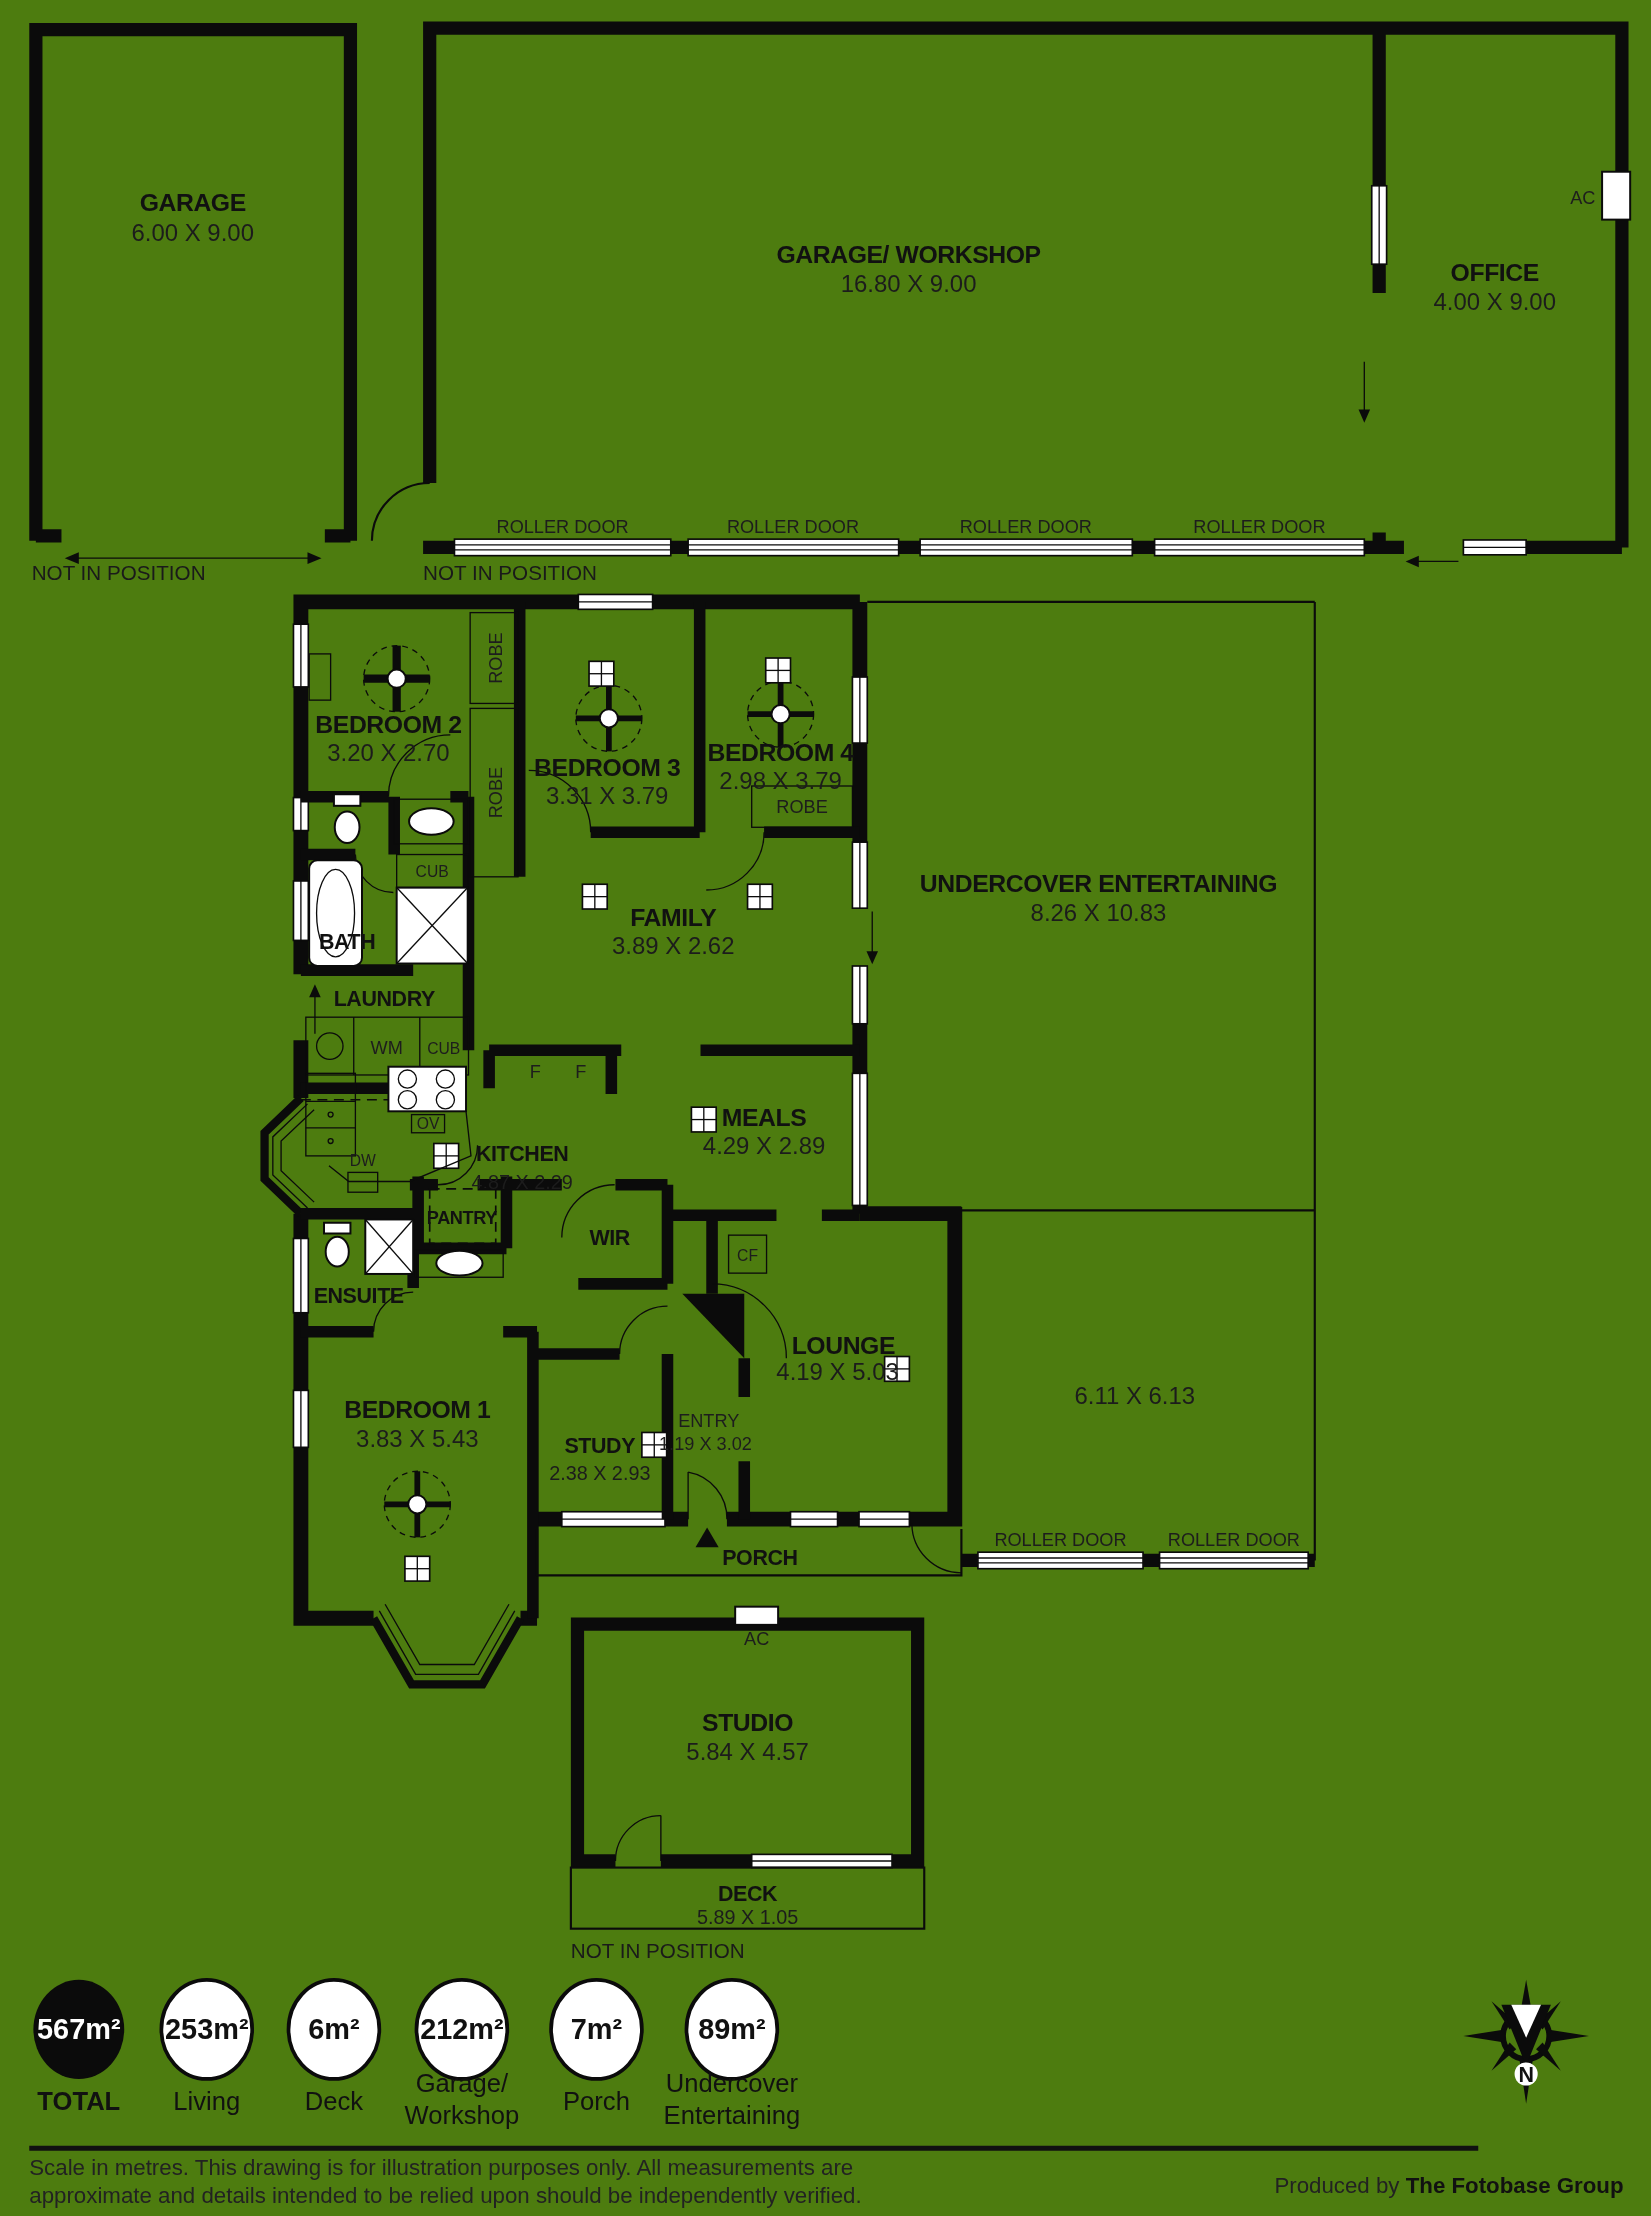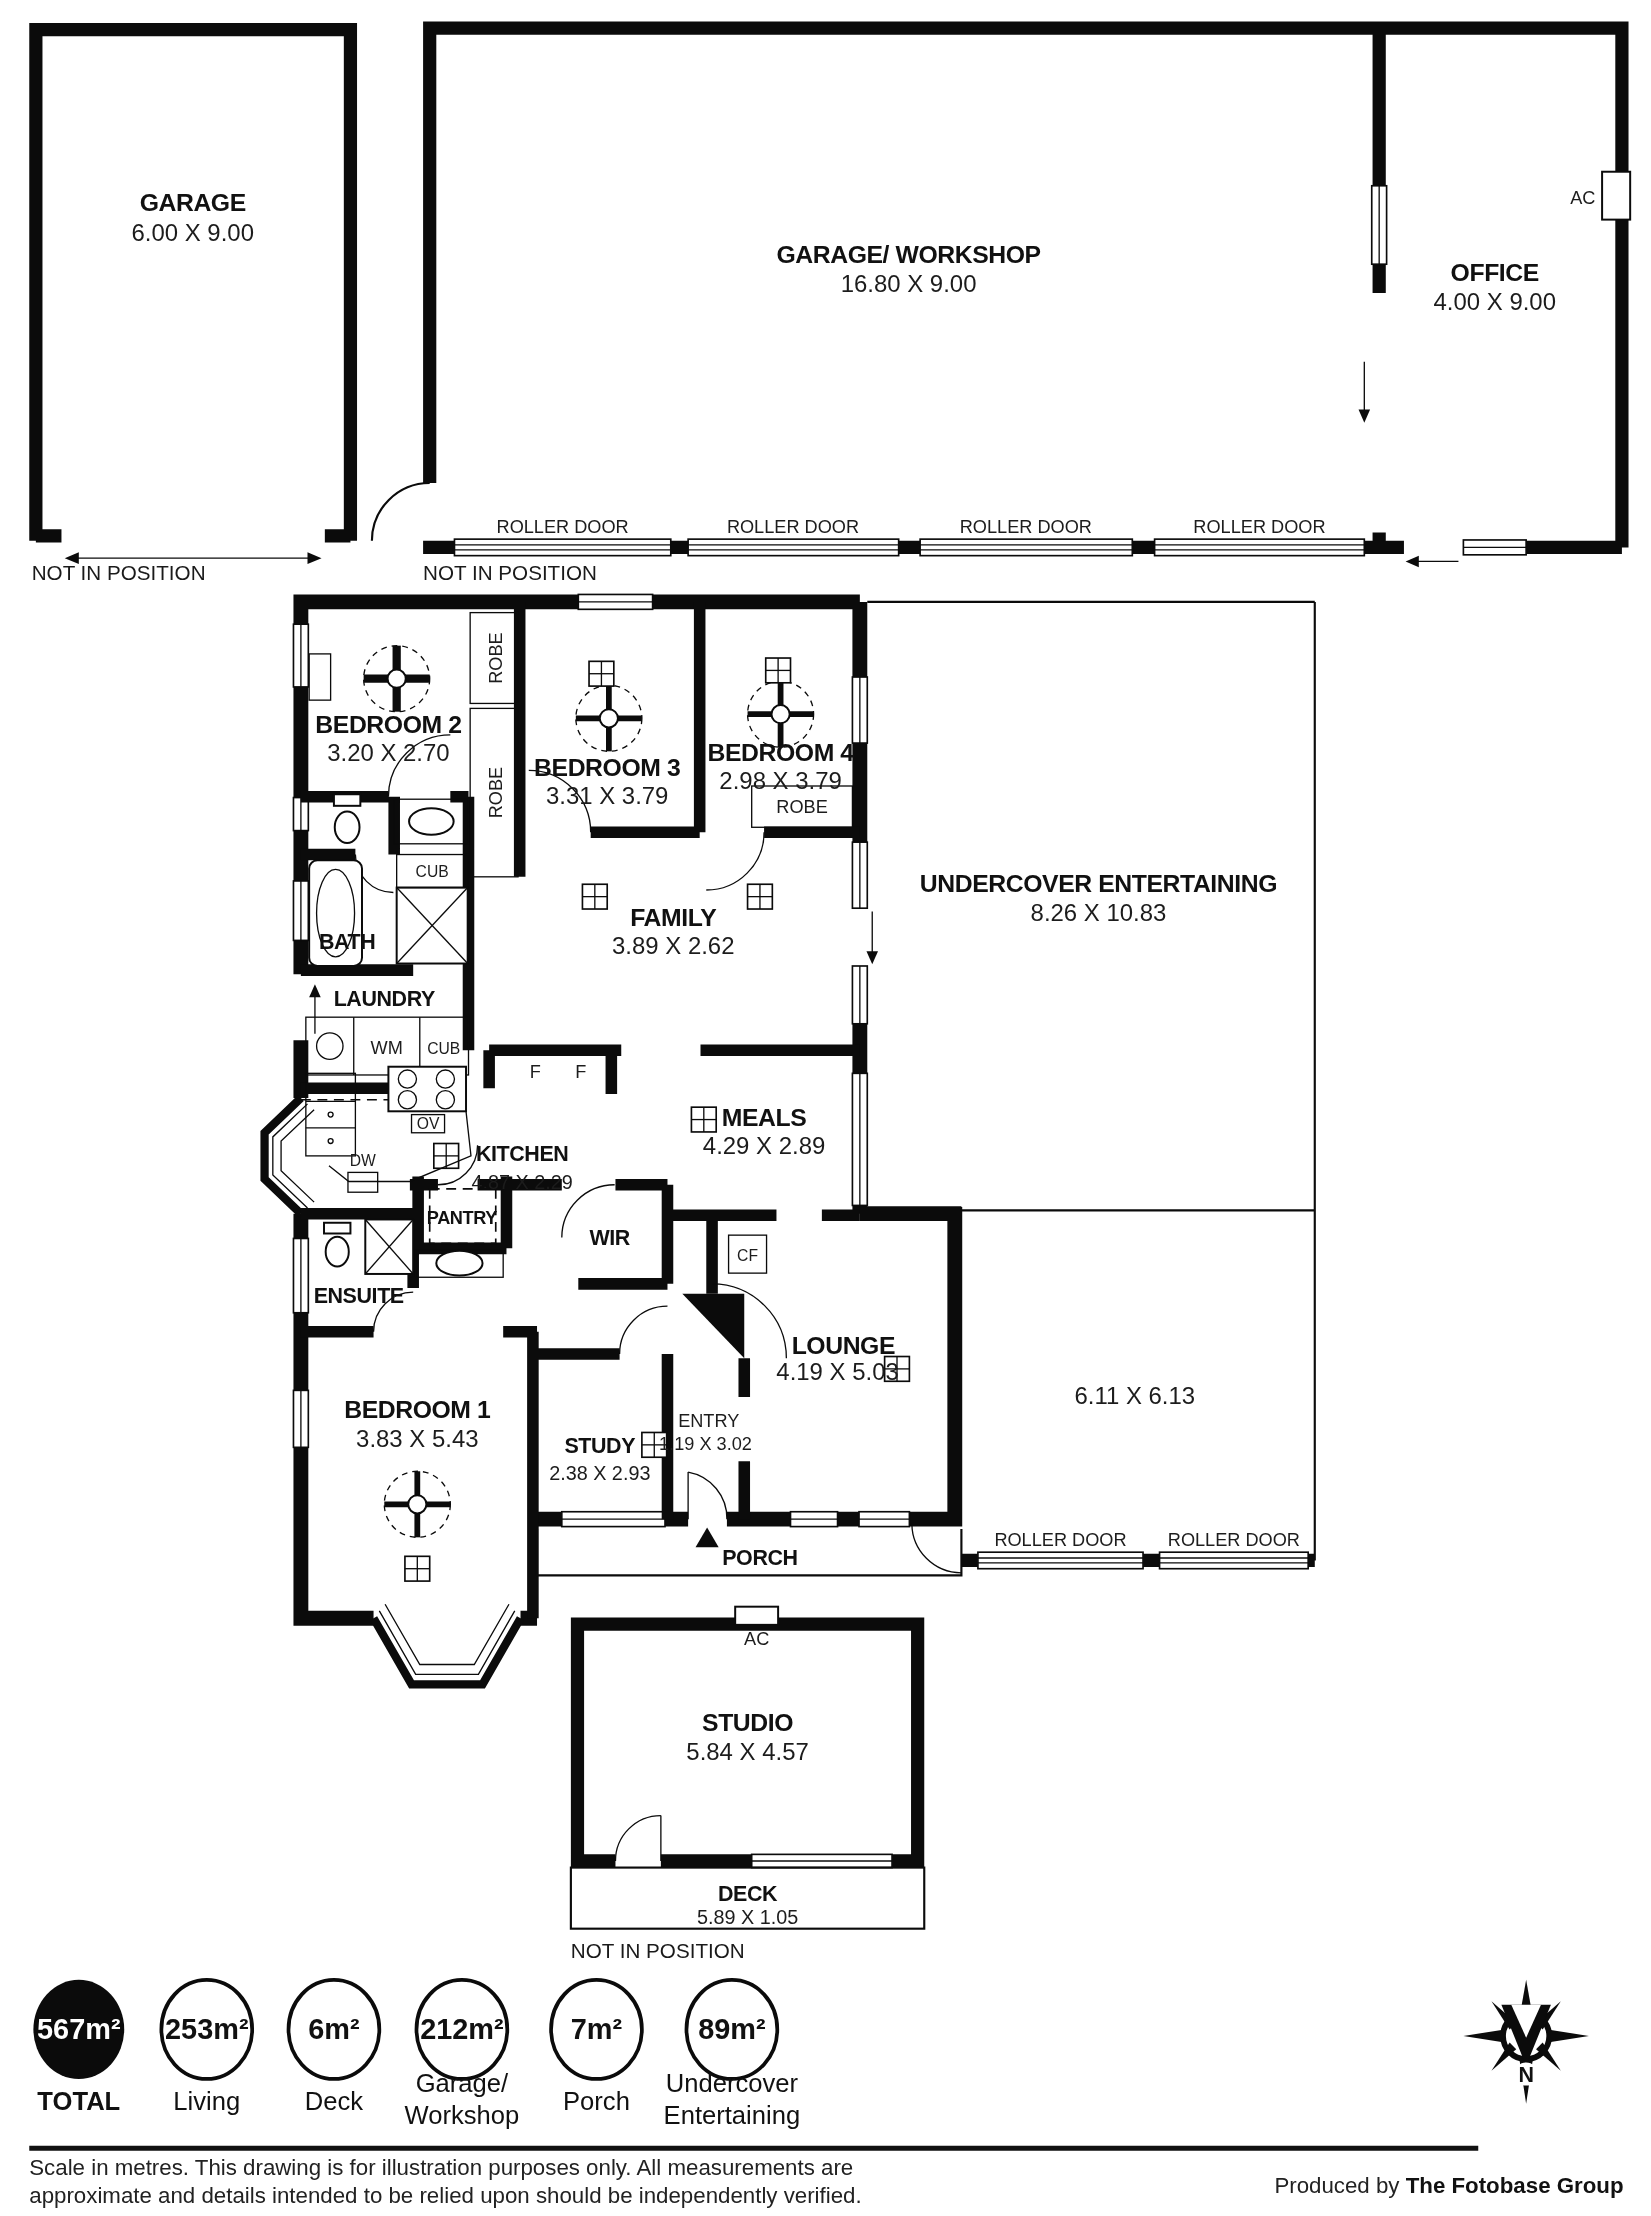--- a/index.html
+++ b/index.html
@@ -1,16 +1,16 @@
 <!DOCTYPE html>
 <html style="font-size:13.2px"><head>
 <meta charset="utf-8">
 <style>
   html,body{margin:0;padding:0;background:#e8e8e8;}
-  .page{position:relative;width:1652px;height:2216px;background:#ffffff;margin:0 auto;overflow:hidden;
+  .page{position:relative;width:1652px;height:2216px;background:#4d7c0f;margin:0 auto;overflow:hidden;
         font-family:"Liberation Sans",sans-serif;}
   svg{position:absolute;inset:0;display:block;}
   
   .w18{stroke:#0b0b0b;stroke-width:18;fill:none}
   .w16{stroke:#0b0b0b;stroke-width:16;fill:none}
   .w14{stroke:#0b0b0b;stroke-width:14;fill:none}
   .w10{stroke:#0b0b0b;stroke-width:10;fill:none}
   .thin{stroke:#0b0b0b;stroke-width:2.6;fill:none}
   .t15{stroke:#0b0b0b;stroke-width:1.6;fill:none}
   .dash{stroke:#0b0b0b;stroke-width:2;fill:none;stroke-dasharray:12 8}

